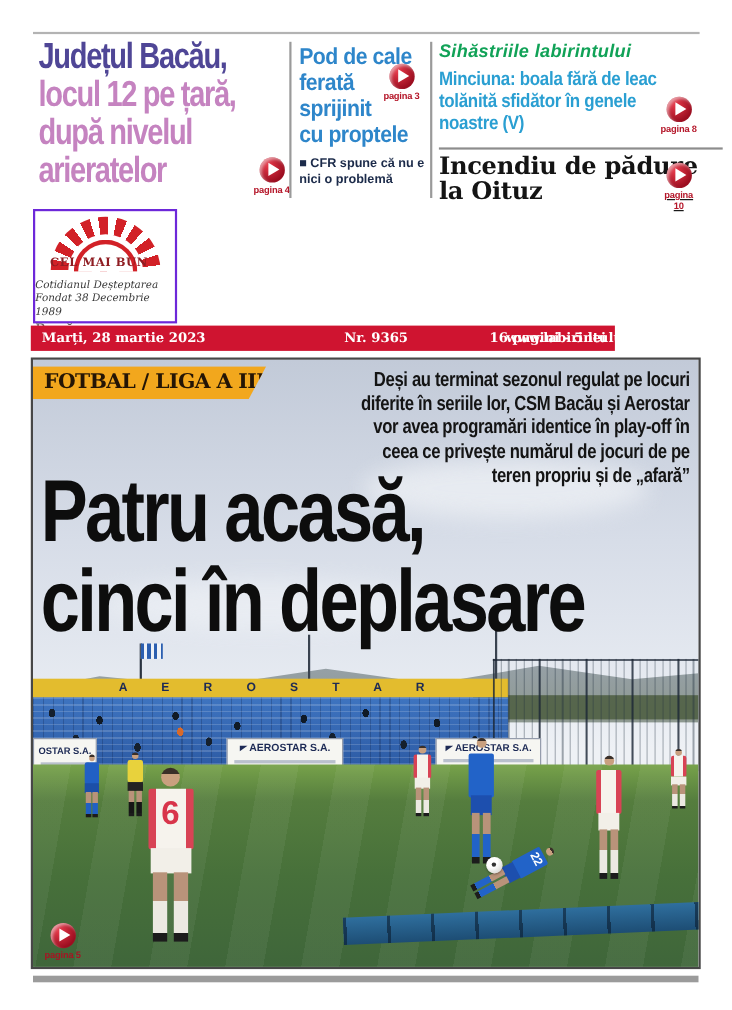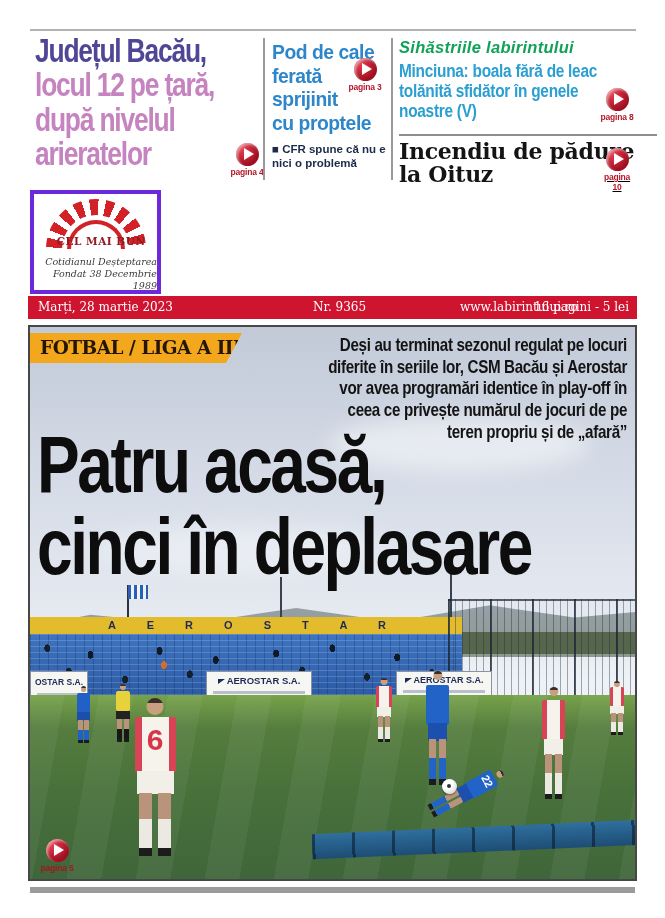--- a/index.html
+++ b/index.html
@@ -39,40 +39,40 @@
            box-shadow:inset 2px 2px 3px rgba(255,255,255,.55);position:relative;}
   .playbtn .tri{position:absolute;left:8px;top:5px;width:0;height:0;
                 border-left:10px solid #fff;border-top:6.5px solid transparent;border-bottom:6.5px solid transparent;}
   .pagelabel{display:block;margin-top:1px;color:#b5172a;font-weight:bold;font-size:8.5px;letter-spacing:-.2px;}
   .pr4{left:230px;top:143px;} .pr3{left:348px;top:58px;} .pr8{left:600px;top:88px;}
   .pr10{left:600px;top:148px;text-decoration:underline;} .pr5{left:10px;top:512px;}
   .pr5 .pagelabel{color:#a51523;}
 
   
   .badge{position:absolute;left:30px;top:190px;width:131px;height:104px;background:#fff;
-         border:4px solid #6d28d9;box-sizing:border-box;text-align:right;}
+         border:2px solid #6d28d9;box-sizing:border-box;text-align:left;}
   .sunwrap{position:relative;width:100px;height:50px;margin:5px auto 0;}
   .rays{position:absolute;left:0;top:0;width:100px;height:50px;border-radius:100px 100px 0 0;
         background:repeating-conic-gradient(from 272deg at 50% 100%,#d22127 0 11deg,transparent 11deg 20deg);}
   .rays-mask{position:absolute;left:16px;top:16px;width:68px;height:34px;border-radius:68px 68px 0 0;background:#fff;}
   .arc{position:absolute;left:21px;top:21px;width:58px;height:29px;border:4px solid #d22127;border-bottom:none;
        border-radius:58px 58px 0 0;box-sizing:border-box;}
   .motto{position:absolute;left:0;right:0;top:36px;color:#8f1d22;font-weight:bold;font-size:10.5px;
          letter-spacing:.5px;font-family:"DejaVu Serif",serif;}
   .badge-sub{margin-top:7px;font-family:"DejaVu Serif",serif;font-style:italic;font-size:9.5px;
              color:#3a3a3a;line-height:1.25;}
   .badge-city{margin-top:3px;font-family:"DejaVu Serif",serif;font-size:13px;color:#5a5a5a;letter-spacing:1px;}
 
   .mast{position:absolute;left:161px;top:190px;width:476px;height:104px;background:#ffe60a;
         border:2px solid #d3242e;box-sizing:border-box;overflow:hidden;}
   .mast-title{margin-top:-6px;text-align:center;font-weight:bold;font-size:94px;line-height:1.1;
               letter-spacing:-4px;color:#0d0d0d;transform:scaleX(.84);}
 
-  .infobar{position:absolute;left:28px;top:296px;width:609px;height:23px;background:#cf1430;
-           color:#fff;font-family:"DejaVu Serif",serif;font-weight:normal;font-size:12px;}
+  .infobar{position:absolute;left:28px;top:296px;width:531px;height:23px;background:#cf1430;
+           color:#fff;font-family:"DejaVu Serif",serif;font-weight:bold;font-size:12px;}
   .infobar span{position:absolute;top:4px;white-space:nowrap;}
   .ib-date{left:10px;} .ib-issue{left:285px;} .ib-web{left:432px;} .ib-price{right:8px;margin-left:12px;}
 
   
   .frame{position:absolute;left:28px;top:325px;width:609px;height:556px;border:2px solid #474747;
          box-sizing:border-box;overflow:hidden;
          background:linear-gradient(to bottom,#c2cad8 0%,#d7dde8 30%,#e9edf3 58%,#eef1f5 64%);}
   .cloud{position:absolute;background:#f6f8fa;border-radius:50%;filter:blur(10px);opacity:.6;}
   .cloud1{left:300px;top:90px;width:260px;height:54px;}
   .cloud2{left:60px;top:200px;width:300px;height:46px;opacity:.45;}

